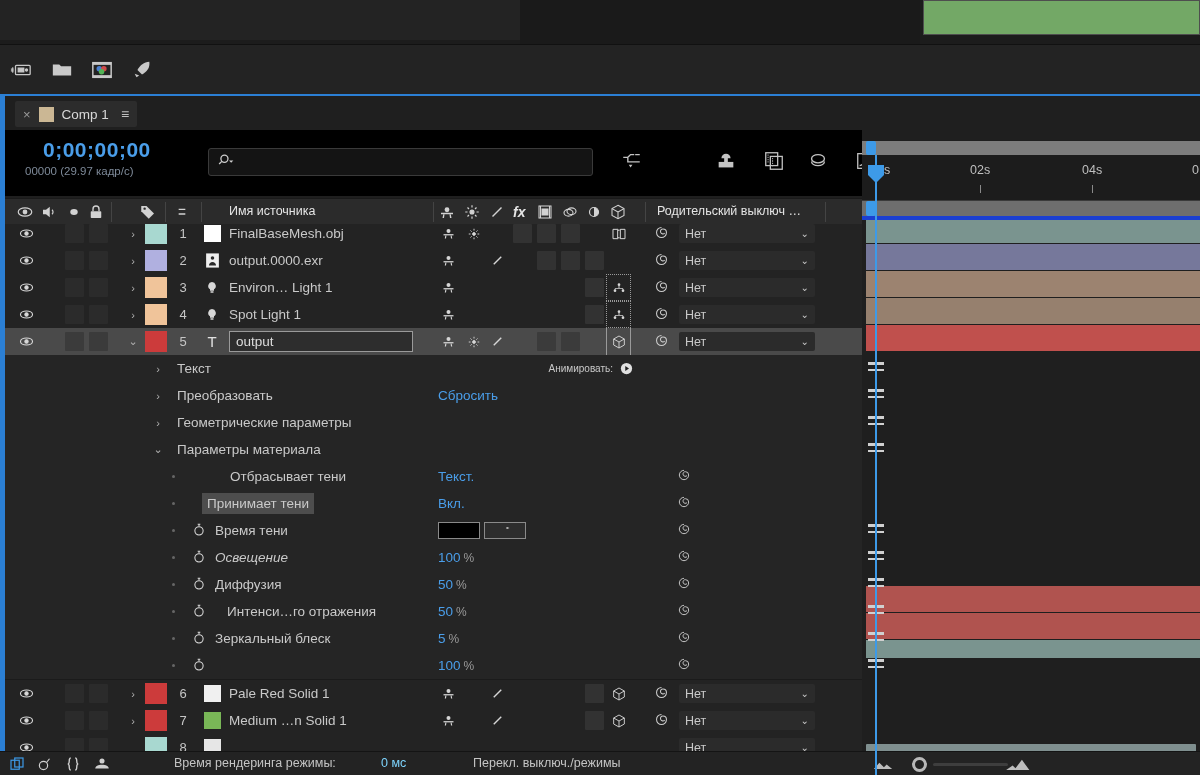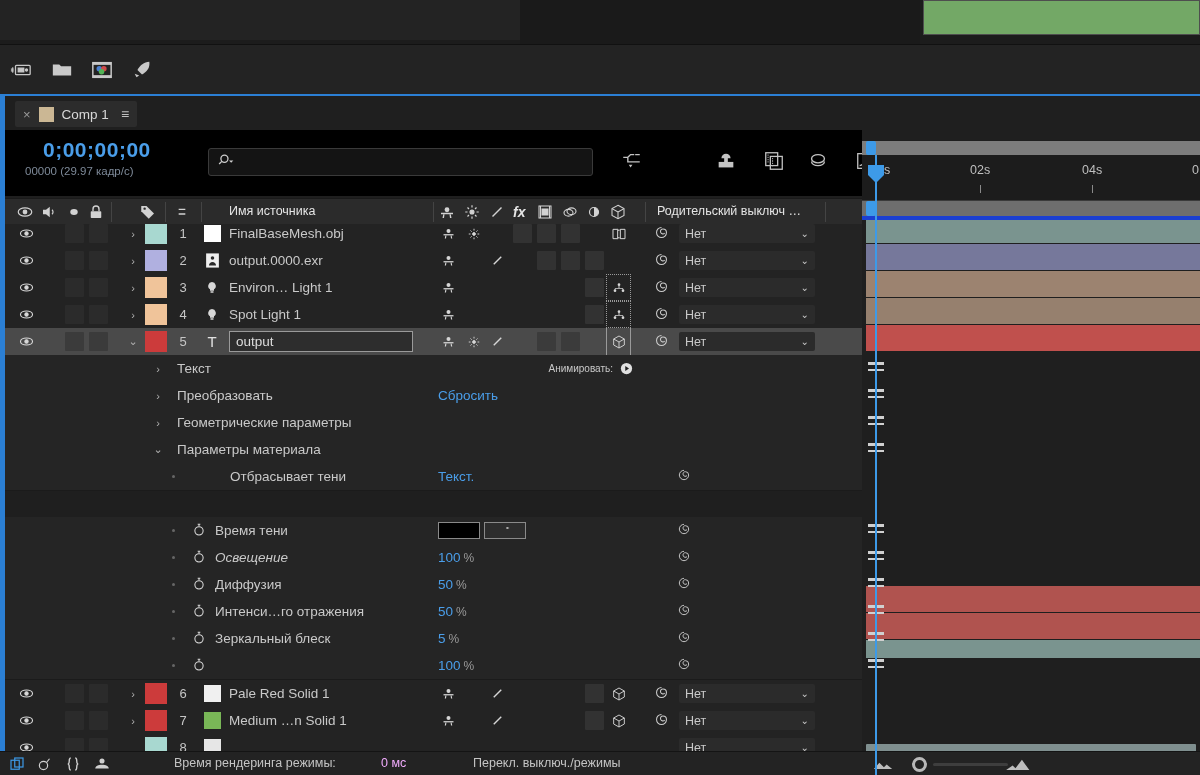--- a/index.html
+++ b/index.html
@@ -134,21 +134,21 @@
   .pdot{position:absolute;top:12px;width:3px;height:3px;background:#666;border-radius:50%;}
   .swirl{position:absolute;top:4px;width:19px;height:19px;color:#c2c2c2;cursor:pointer;}
   .colorchip{position:absolute;top:5px;width:42px;height:17px;background:#000;border:1px solid #8a8a8a;box-sizing:border-box;cursor:pointer;}
   .eyedrop{position:absolute;top:5px;width:42px;height:17px;background:#2d2d2d;border:1px solid #8a8a8a;
            box-sizing:border-box;display:flex;align-items:center;justify-content:center;cursor:pointer;}
 
   
   .botbar{position:absolute;left:0;top:751px;width:1200px;height:24px;background:#232323;border-top:1px solid #141414;}
   .bot-ico{position:absolute;top:3px;width:22px;height:19px;color:#cfcfcf;cursor:pointer;}
   .bot-txt{position:absolute;top:4px;color:#c4c4c4;font-size:12.5px;}
-  .bot-val{color:#f0abfc;}
+  .bot-val{color:#7dd3fc;}
   .slider-track{position:absolute;left:933px;top:11px;width:75px;height:3px;background:#3e3e3e;border-radius:2px;}
   .slider-knob{position:absolute;left:912px;top:5px;width:15px;height:15px;border-radius:50%;
                border:3px solid #b8b8b8;box-sizing:border-box;background:transparent;cursor:pointer;}
   .mtn{position:absolute;top:6px;color:#bdbdbd;}
   .scrollbar{position:absolute;left:866px;top:744px;width:330px;height:8px;background:#7f8f8f;border-radius:1px;}
 </style>
 </head>
 <body>
 
 <div class="app">
@@ -694,20 +694,29 @@
     <div class="prow" style="top:239px;">
       <div class="pdot" style="left:167px;"></div>
       <div class="plabel" style="left:197px;margin-left:28px;">Отбрасывает тени</div>
       <div class="pval" style="left:433px;">Текст.</div>
       <div class="swirl" style="left:671px;">
         <svg viewBox="0 0 24 24" width="16" height="16" fill="none" stroke="currentColor" stroke-width="1.5">
           <path d="M12 5a7 7 0 107 7 5 5 0 00-5-5 3.5 3.5 0 102.5 6"></path>
           </svg></div>
     </div>
 
+    <div class="prow" style="top:266px;">
+      <div class="pdot" style="left:167px;"></div>
+      <div class="plabel hl" style="left:197px;">Принимает тени</div>
+      <div class="pval" style="left:433px;">Вкл.</div>
+      <div class="swirl" style="left:671px;">
+        <svg viewBox="0 0 24 24" width="16" height="16" fill="none" stroke="currentColor" stroke-width="1.5">
+          <path d="M12 5a7 7 0 107 7 5 5 0 00-5-5 3.5 3.5 0 102.5 6"></path>
+          </svg></div>
+    </div>
 
     <div class="prow" style="top:293px;">
       <div class="pdot" style="left:167px;"></div>
       <div class="stopwatch" style="left:186px;">
         <svg viewBox="0 0 24 24" width="16" height="17" fill="none" stroke="currentColor" stroke-width="1.6">
           <circle cx="12" cy="14" r="6.2"></circle>
             <path d="M10 4h4M12 4v3"></path>
           </svg></div>
       <div class="plabel" style="left:210px;">Время тени</div>
       <div class="colorchip" style="left:433px;"></div>
@@ -758,21 +767,21 @@
           </svg></div>
     </div>
 
     <div class="prow" style="top:374px;">
       <div class="pdot" style="left:167px;"></div>
       <div class="stopwatch" style="left:186px;">
         <svg viewBox="0 0 24 24" width="16" height="17" fill="none" stroke="currentColor" stroke-width="1.6">
           <circle cx="12" cy="14" r="6.2"></circle>
             <path d="M10 4h4M12 4v3"></path>
           </svg></div>
-      <div class="plabel" style="left:210px;">Интенси…го отражения</div>
+      <div class="plabel" style="left:222px;">Интенси…го отражения</div>
       <div class="pval" style="left:433px;">
         <span>50</span>
         <span class="unit">%</span>
       </div>
       <div class="swirl" style="left:671px;">
         <svg viewBox="0 0 24 24" width="16" height="16" fill="none" stroke="currentColor" stroke-width="1.5">
           <path d="M12 5a7 7 0 107 7 5 5 0 00-5-5 3.5 3.5 0 102.5 6"></path>
           </svg></div>
     </div>
 

